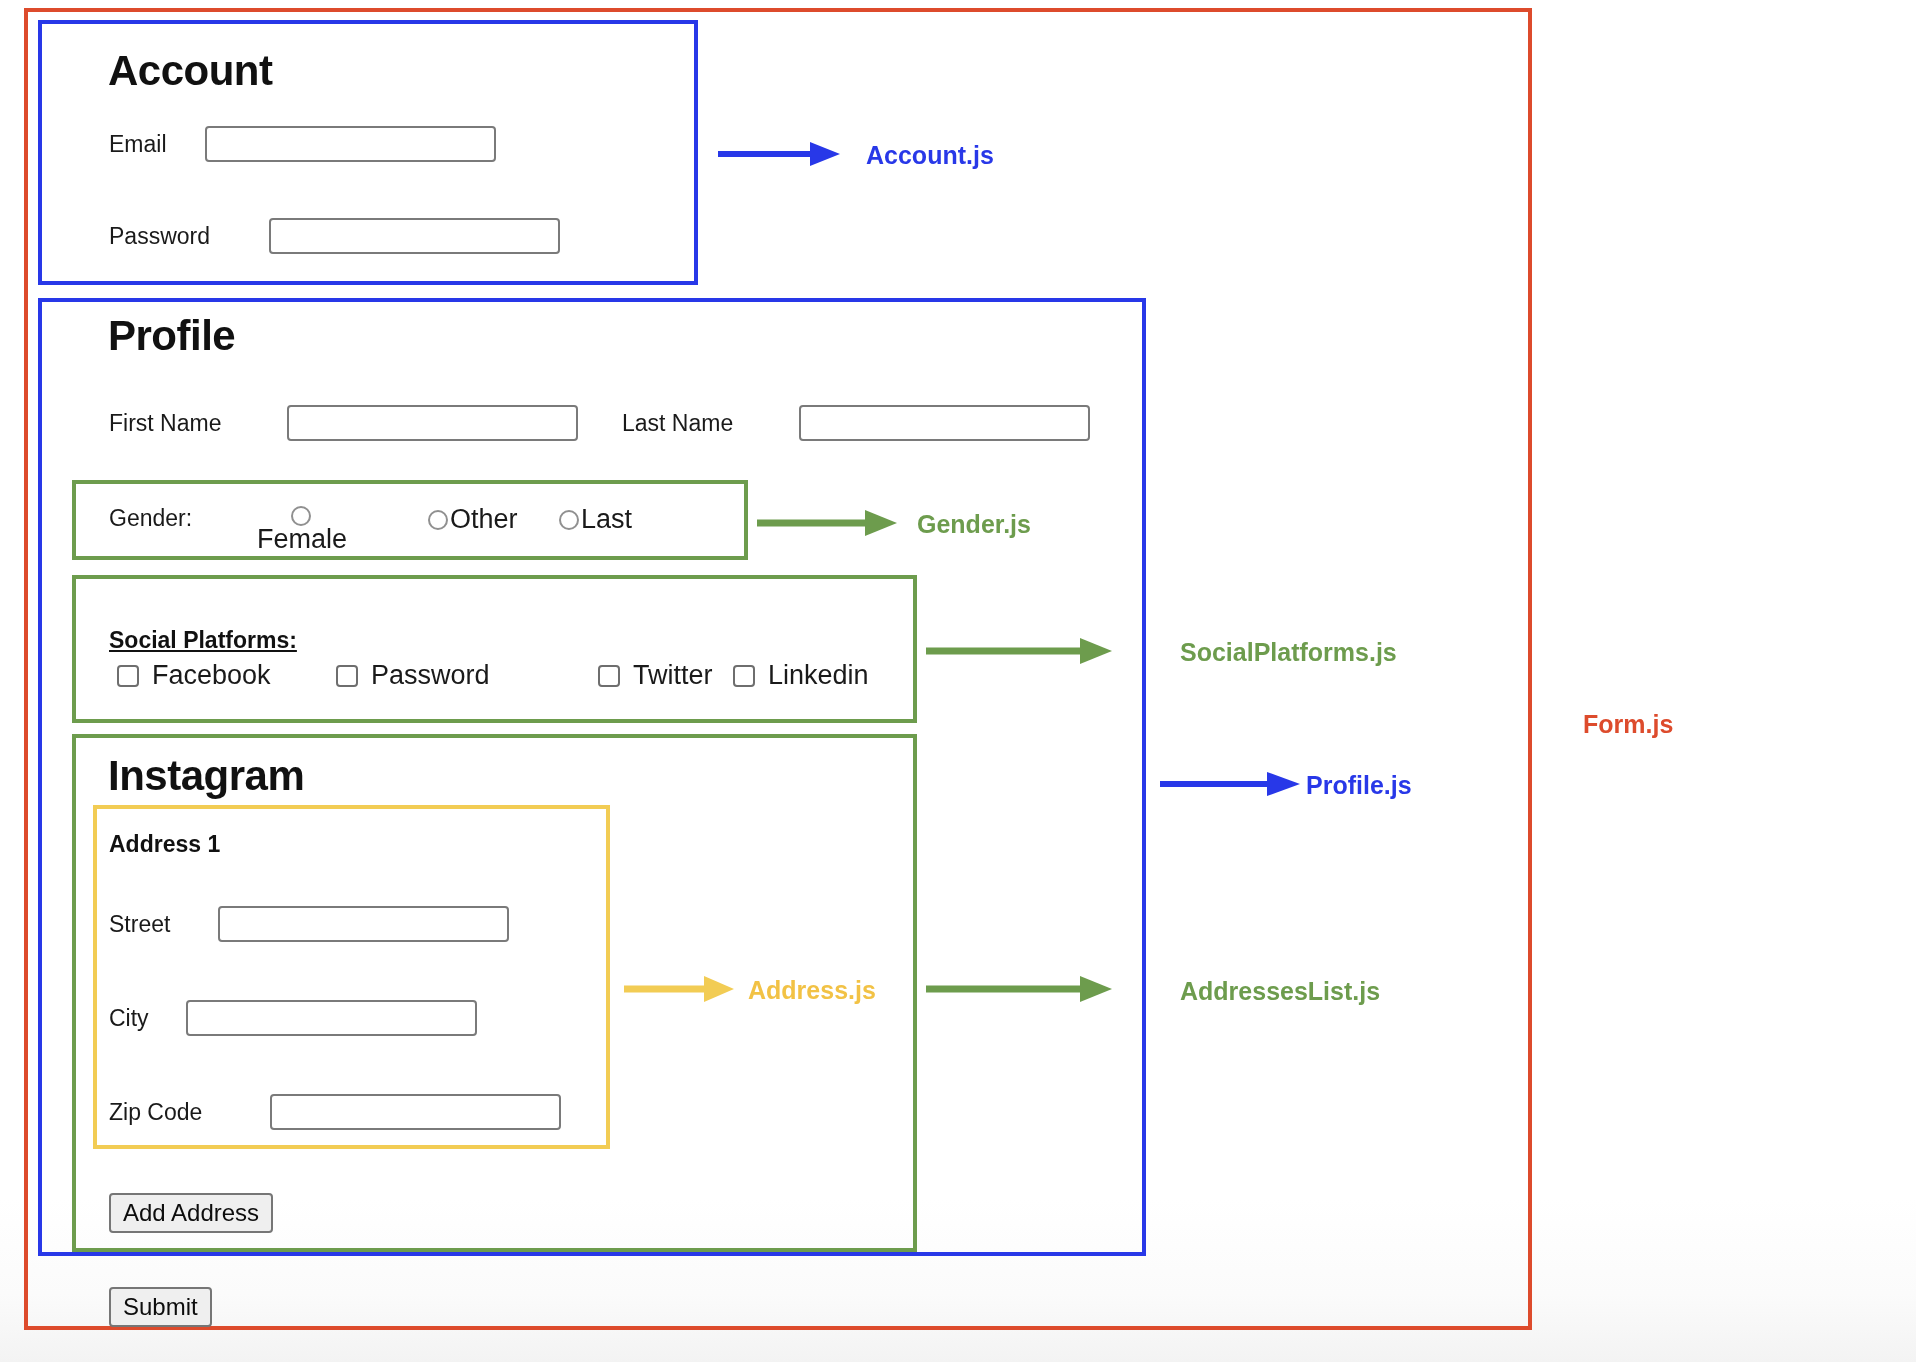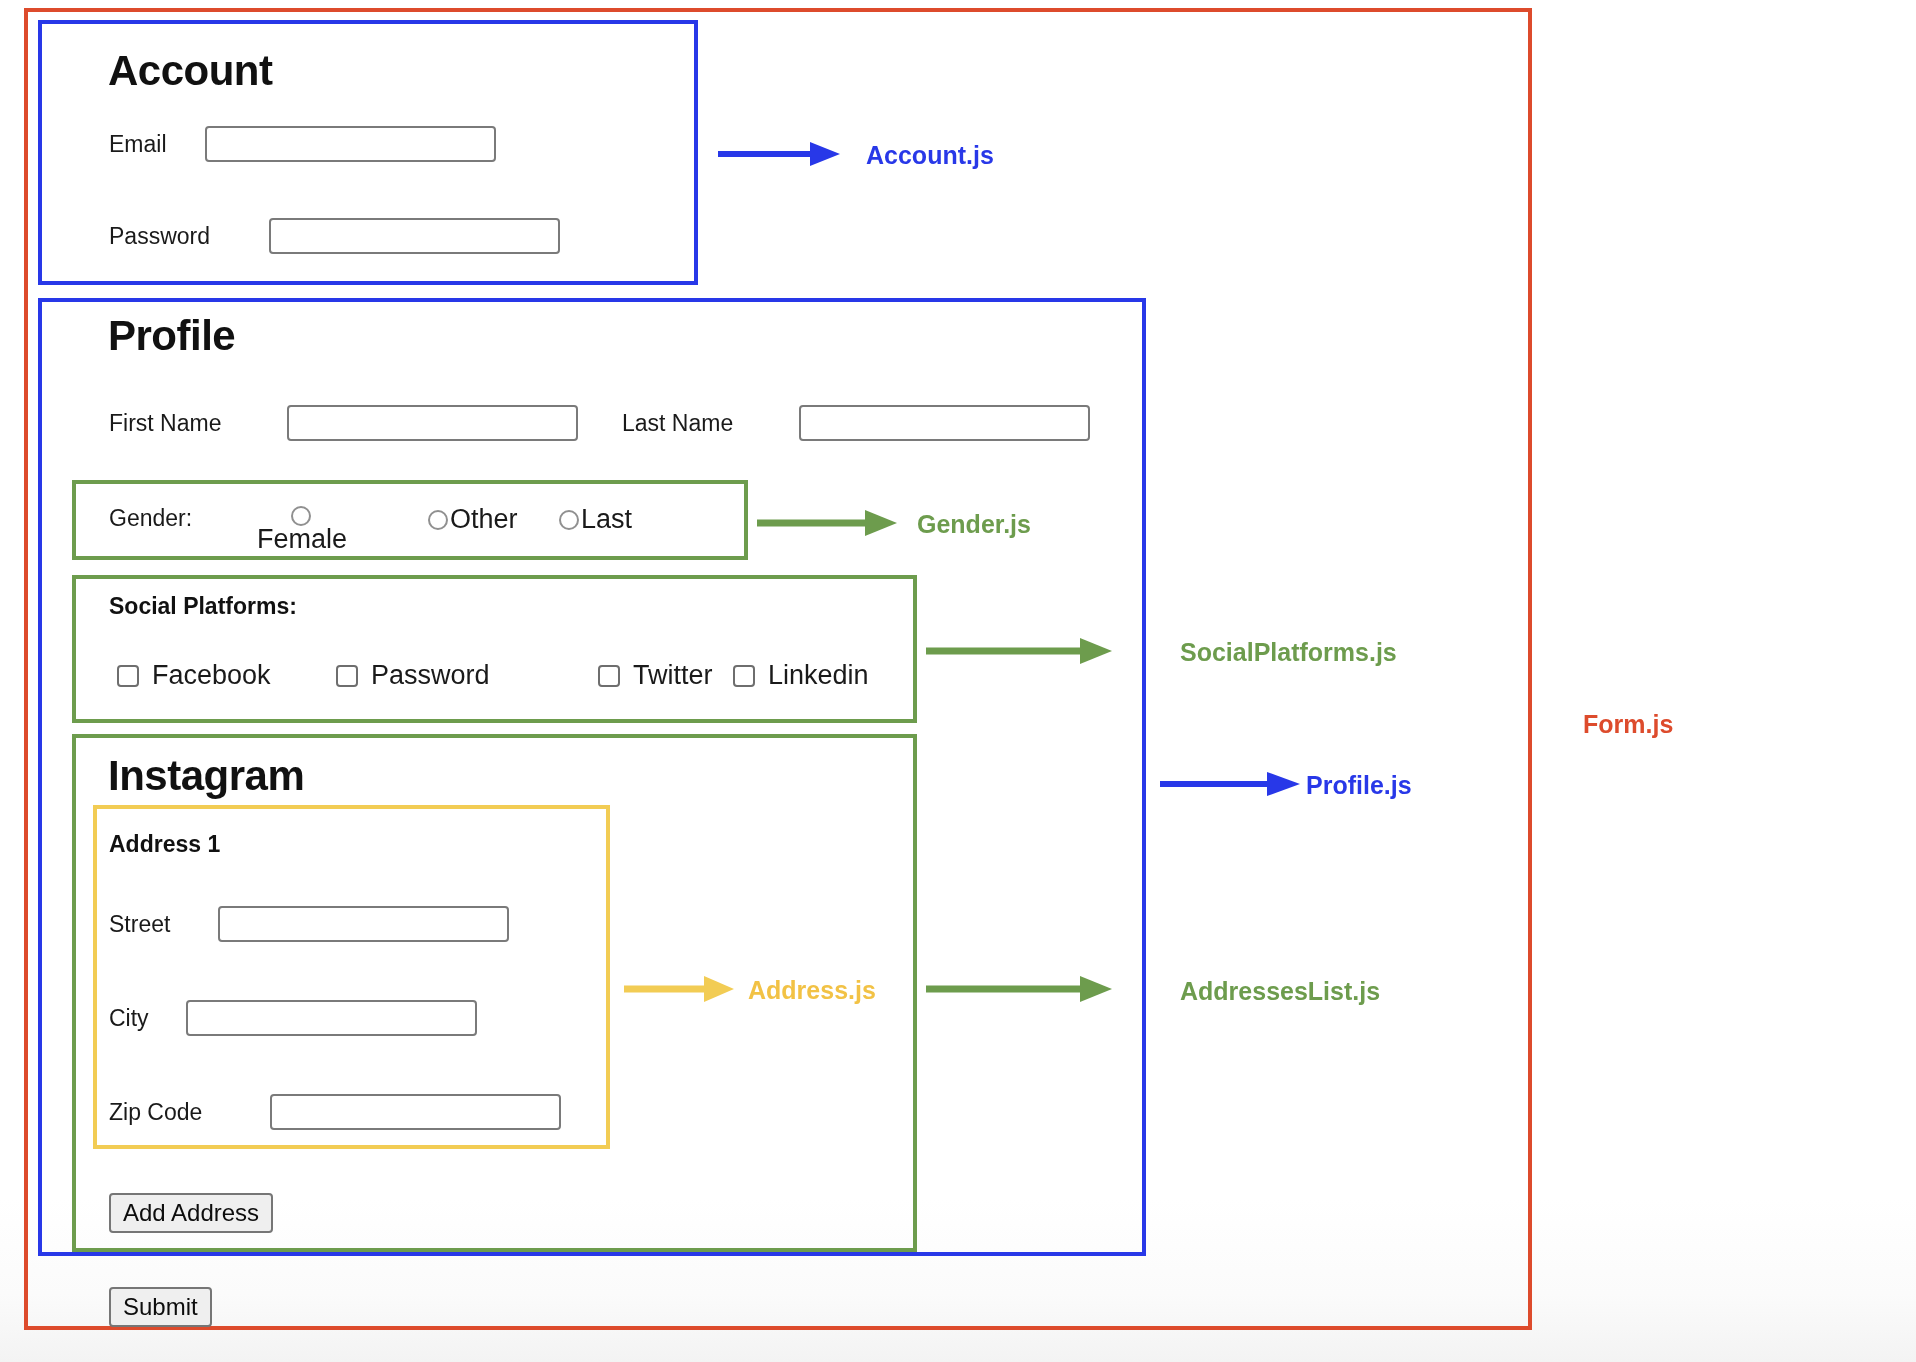--- a/index.html
+++ b/index.html
@@ -190,21 +190,21 @@
   <div class="arrow" style="left:757px; top:509px; width:140px; height:28px;">
     <svg width="140" height="28" viewBox="0 0 140 28">
       <line x1="0" y1="14" x2="112" y2="14" stroke="#6d9c4d" stroke-width="7"></line>
       <polygon points="108,1 140,14 108,27" fill="#6d9c4d"></polygon>
     </svg>
   </div>
   <div class="ann-label lbl-green" style="left:917px; top:512px;">Gender.js</div>
 
   <div class="ann-box box-social" style="left:72px; top:575px; width:845px; height:148px;"></div>
 
-  <div class="sub-title" style="left:109px; top:595px;">Social Platforms:</div>
+  <div class="sub-title" style="left:109px; top:629px;text-decoration:underline;">Social Platforms:</div>
 
   <label class="choice" style="left:117px; top:662px;">
     <span class="check-sq"></span>
     <span class="cx-label">Facebook</span>
   </label>
 
   <label class="choice" style="left:336px; top:662px;">
     <span class="check-sq"></span>
     <span class="cx-label">Password</span>
   </label>

